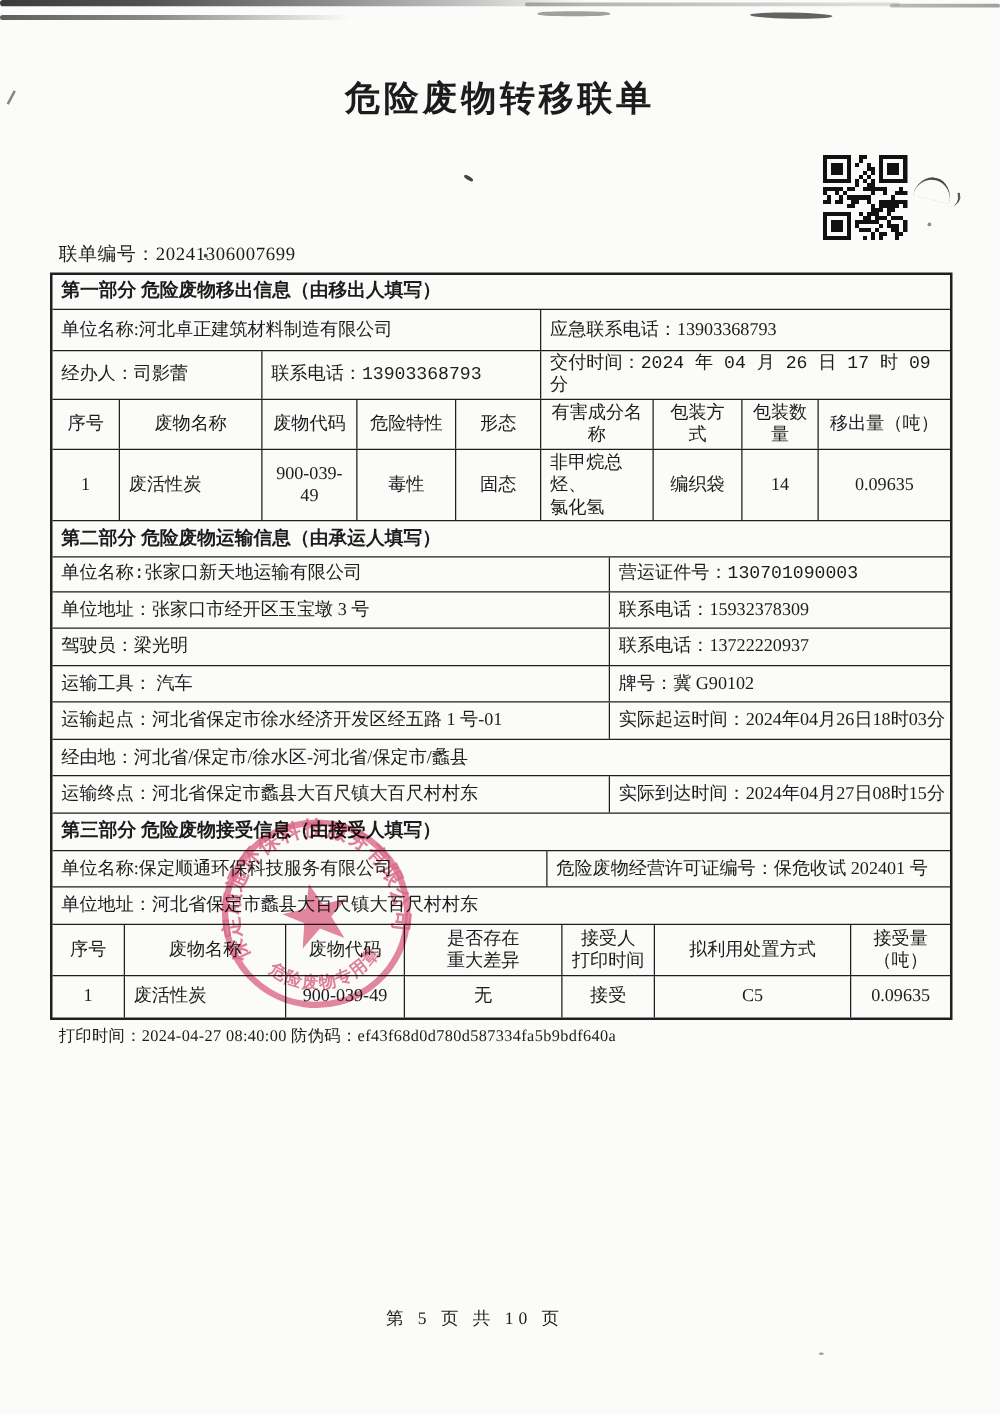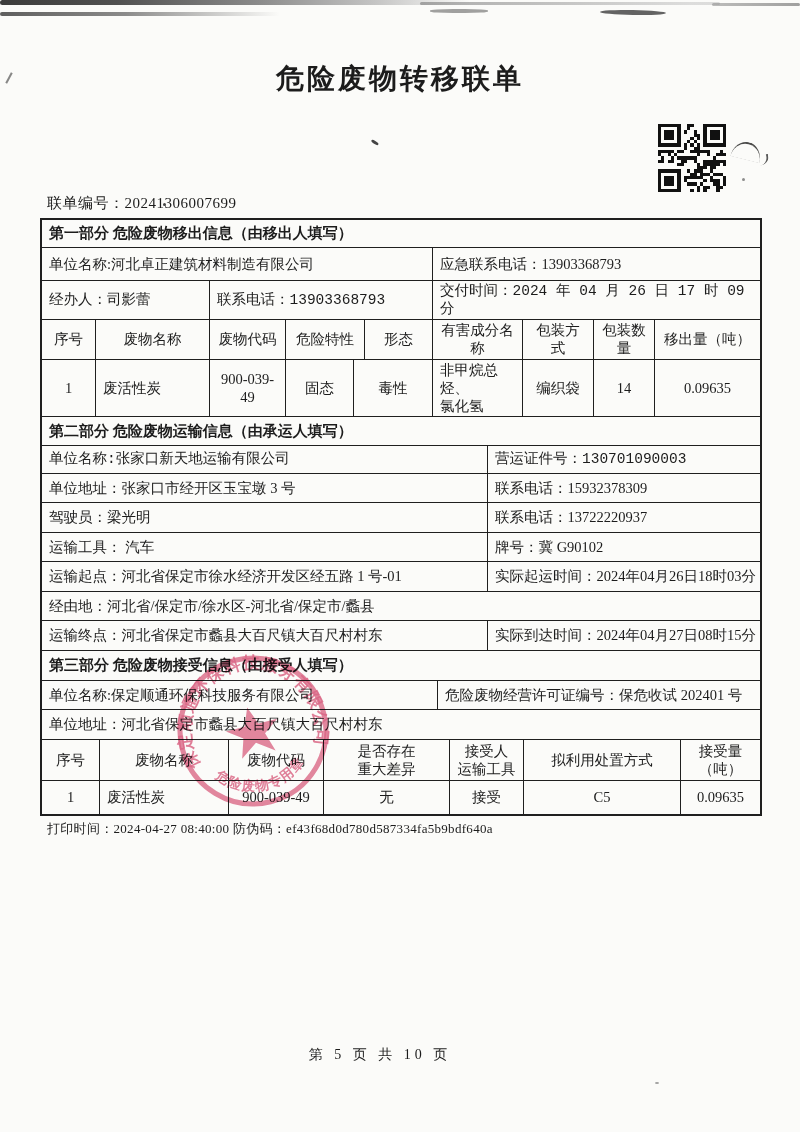--- a/index.html
+++ b/index.html
@@ -310,22 +310,22 @@
       <div class="cell h28 center" style="flex:0 0 68px">形态</div>
       <div class="cell h28 center" style="flex:0 0 90px">有害成分名称</div>
       <div class="cell h28 center" style="flex:0 0 71px">包装方式</div>
       <div class="cell h28 center" style="flex:0 0 61px">包装数量</div>
       <div class="cell h28 center grow">移出量（吨）</div>
     </div>
     <div class="row">
       <div class="cell h35 center" style="flex:0 0 53px">1</div>
       <div class="cell h35" style="flex:0 0 114px">废活性炭</div>
       <div class="cell h35 center" style="flex:0 0 76px">900-039-49</div>
+      <div class="cell h35 center" style="flex:0 0 79px">毒性</div>
       <div class="cell h35 center" style="flex:0 0 68px">固态</div>
-      <div class="cell h35 center" style="flex:0 0 79px">毒性</div>
       <div class="cell h35 wrap2" style="flex:0 0 90px">非甲烷总烃、
 氯化氢</div>
       <div class="cell h35 center" style="flex:0 0 71px">编织袋</div>
       <div class="cell h35 center" style="flex:0 0 61px">14</div>
       <div class="cell h35 center grow">0.09635</div>
     </div>
 
     <div class="row">
         <div class="cell sec-h grow" style="min-height:28px">第二部分 危险废物运输信息（由承运人填写）</div>
       </div>
@@ -368,21 +368,21 @@
         <div class="cell h29 grow">单位地址：河北省保定市蠡县大百尺镇大百尺村村东</div>
       </div>
 
     <div class="row">
       <div class="cell h40 center" style="flex:0 0 57px">序号</div>
       <div class="cell h40 center" style="flex:0 0 129px">废物名称</div>
       <div class="cell h40 center" style="flex:0 0 95px">废物代码</div>
       <div class="cell h40 center wrap2" style="flex:0 0 126px">是否存在
 重大差异</div>
       <div class="cell h40 center wrap2" style="flex:0 0 74px">接受人
-运输工具</div>
+打印时间</div>
       <div class="cell h40 center" style="flex:0 0 157px">拟利用处置方式</div>
       <div class="cell h40 center grow">接受量（吨）</div>
     </div>
     <div class="row">
       <div class="cell h33 center" style="flex:0 0 57px">1</div>
       <div class="cell h33" style="flex:0 0 129px">废活性炭</div>
       <div class="cell h33 center" style="flex:0 0 95px">900-039-49</div>
       <div class="cell h33 center" style="flex:0 0 126px">无</div>
       <div class="cell h33 center" style="flex:0 0 74px">接受</div>
       <div class="cell h33 center" style="flex:0 0 157px">C5</div>

